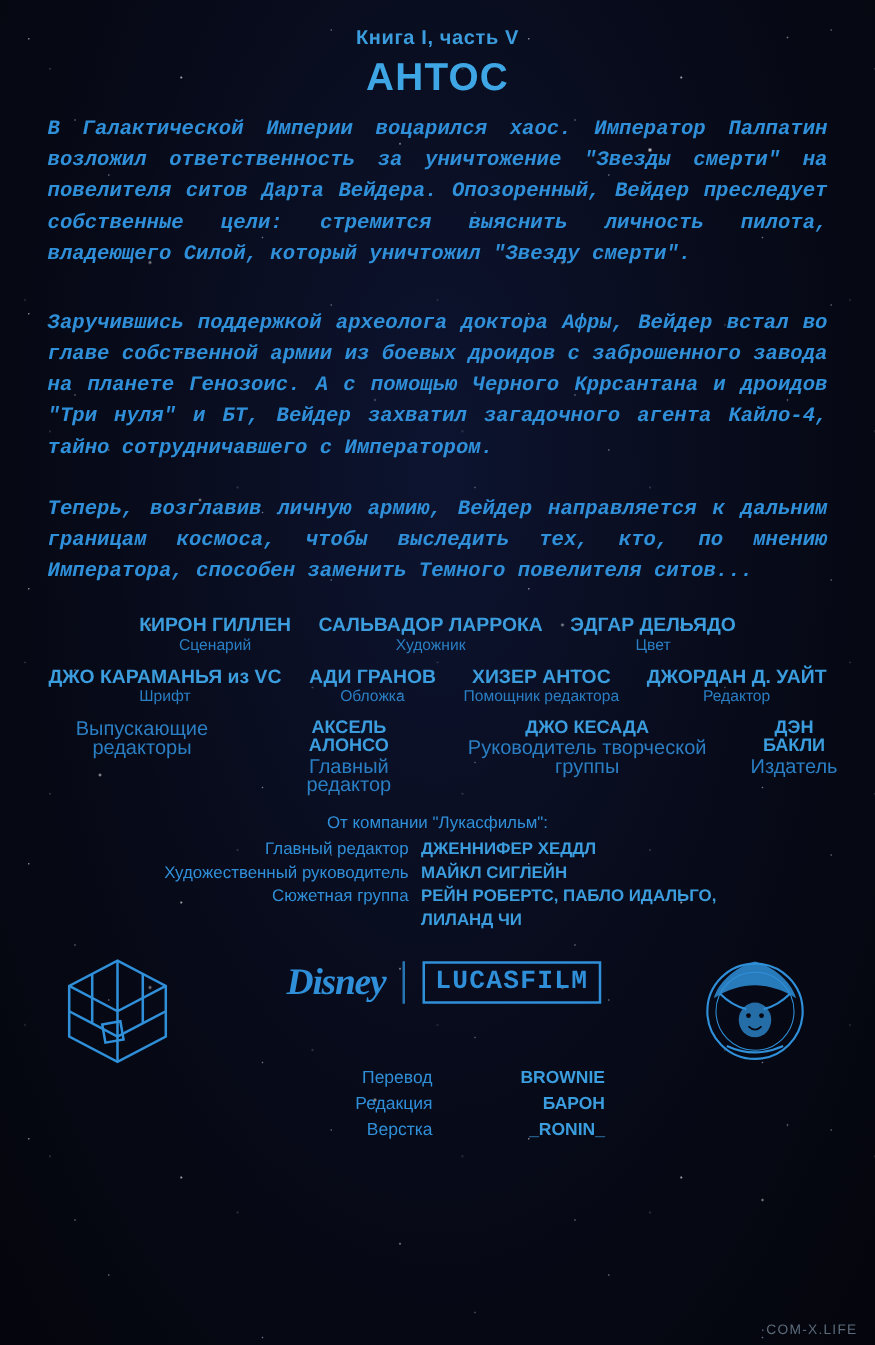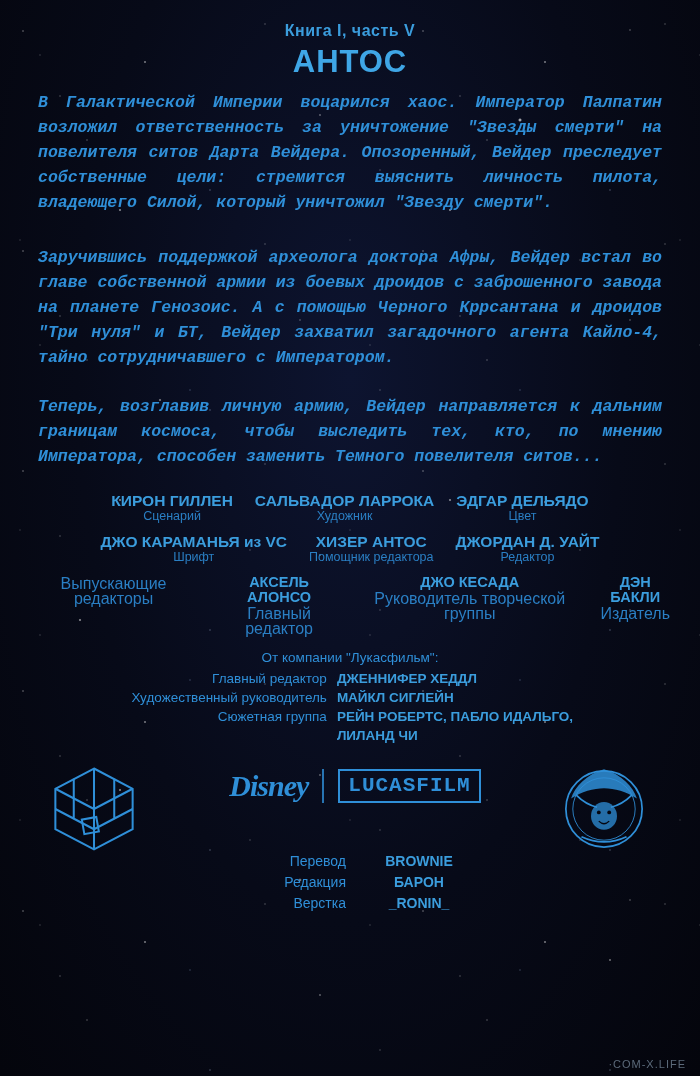--- a/index.html
+++ b/index.html
@@ -219,21 +219,21 @@
     line-height: 21px;
     font-size: 14px;
   }
   .tail-row .trole {
     flex: 0 0 130px;
     text-align: right;
     color: #2f8fd8;
   }
   .tail-row .tname {
     flex: 0 0 130px;
-    text-align: center;
+    text-align: right;
     font-weight: bold;
     color: #3b9ddd;
   }
   .watermark {
     position: absolute;
     right: 14px;
     bottom: 6px;
     font-size: 11px;
     color: #5c6a7a;
     letter-spacing: 1px;
@@ -271,20 +271,24 @@
         <div class="credit">
           <span class="who">ЭДГАР ДЕЛЬЯДО</span>
           <span class="role">Цвет</span>
         </div>
       </div>
 
       <div class="credit-row r2">
         <div class="credit">
           <span class="who">ДЖО КАРАМАНЬЯ из VC</span>
           <span class="role">Шрифт</span>
+        </div>
+        <div class="credit">
+          <span class="who">АДИ ГРАНОВ</span>
+          <span class="role">Обложка</span>
         </div>
         <div class="credit">
           <span class="who">ХИЗЕР АНТОС</span>
           <span class="role">Помощник редактора</span>
         </div>
         <div class="credit">
           <span class="who">ДЖОРДАН Д. УАЙТ</span>
           <span class="role">Редактор</span>
         </div>
       </div>

